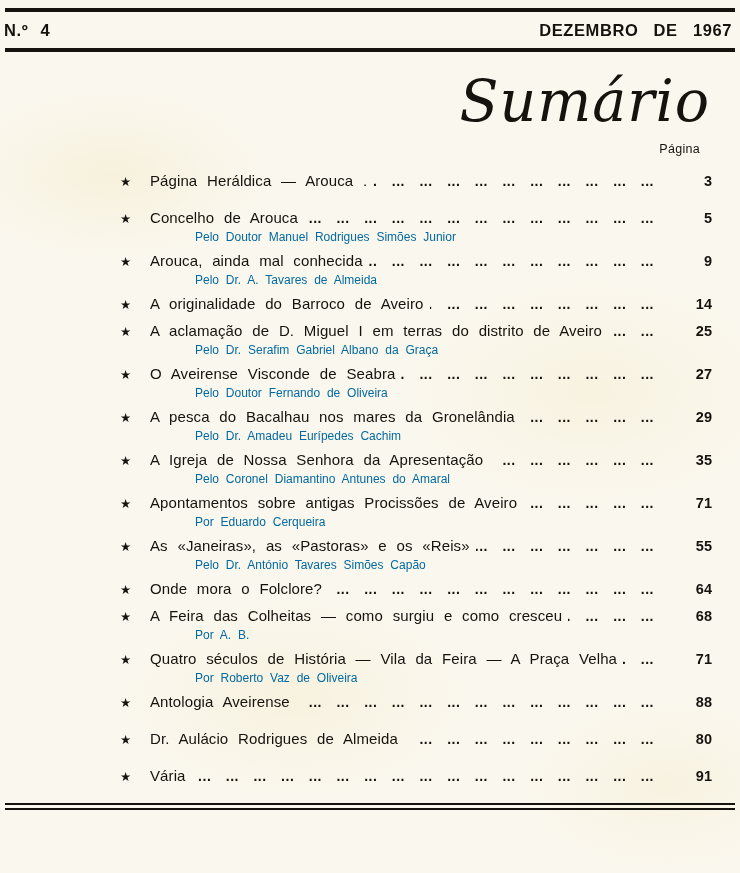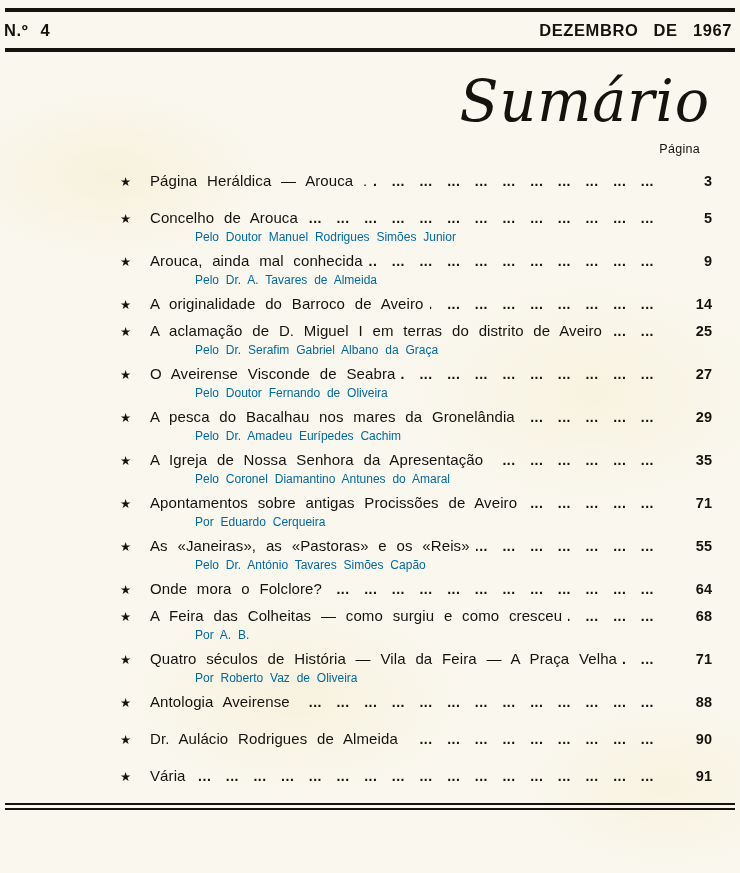--- a/index.html
+++ b/index.html
@@ -190,21 +190,21 @@
           <span class="etitle">Antologia Aveirense</span>
           <span class="leader">... ... ... ... ... ... ... ... ... ... ... ... ... ... ... ... ... ... ... ... ... ... ... ... ... ... </span>
           <span class="pagenum">88</span>
         </div>
       </div>
       <div class="entry no-author">
         <div class="trow">
           <span class="star">★</span>
           <span class="etitle">Dr. Aulácio Rodrigues de Almeida</span>
           <span class="leader">... ... ... ... ... ... ... ... ... ... ... ... ... ... ... ... ... ... ... ... ... ... ... ... ... ... </span>
-          <span class="pagenum">90</span>
+          <span class="pagenum">80</span>
         </div>
       </div>
       <div class="entry no-author">
         <div class="trow">
           <span class="star">★</span>
           <span class="etitle">Vária</span>
           <span class="leader">... ... ... ... ... ... ... ... ... ... ... ... ... ... ... ... ... ... ... ... ... ... ... ... ... ... </span>
           <span class="pagenum">91</span>
         </div>
       </div>

